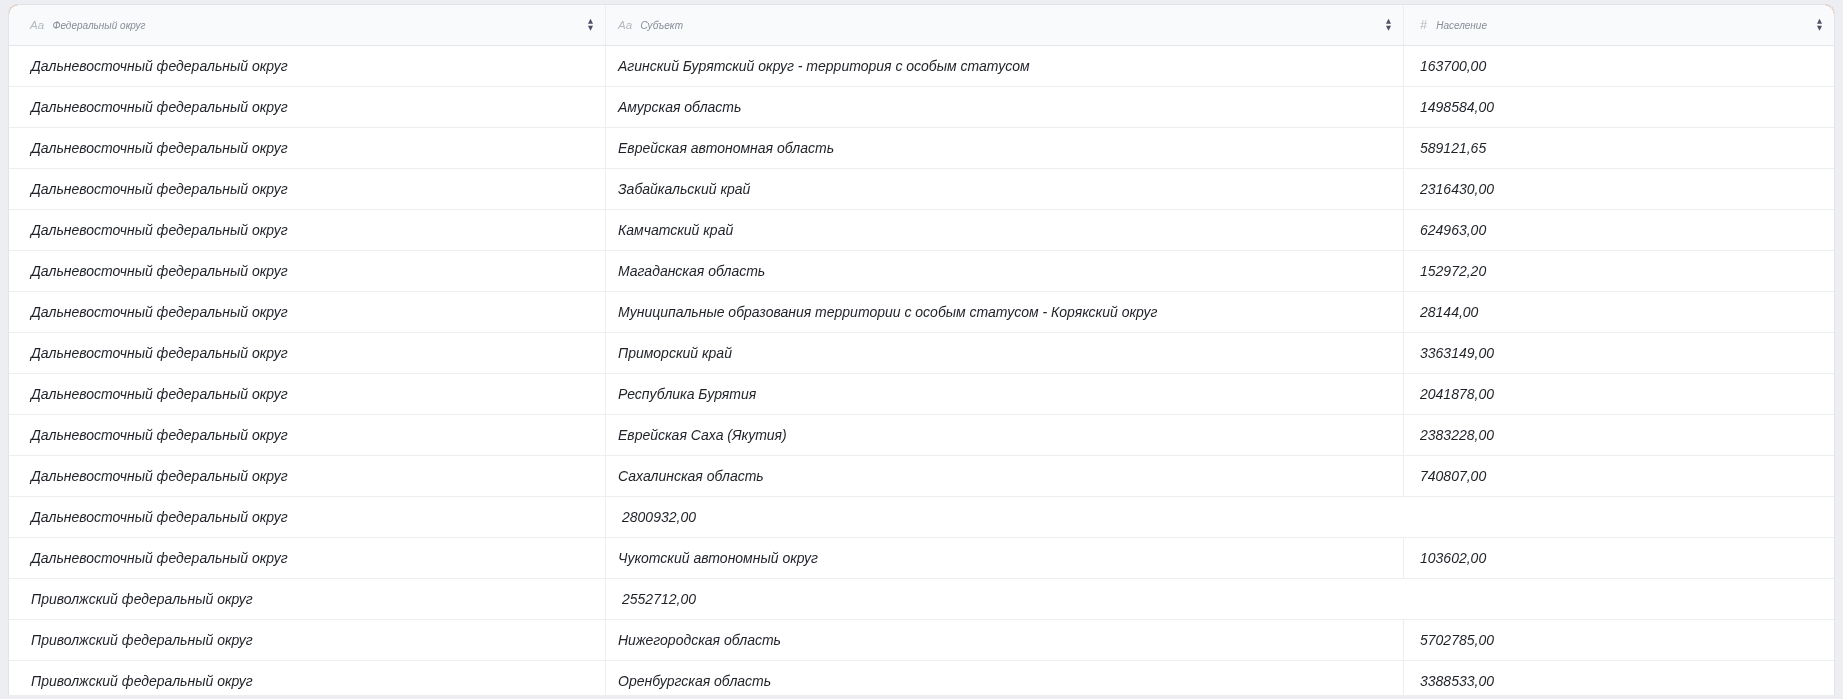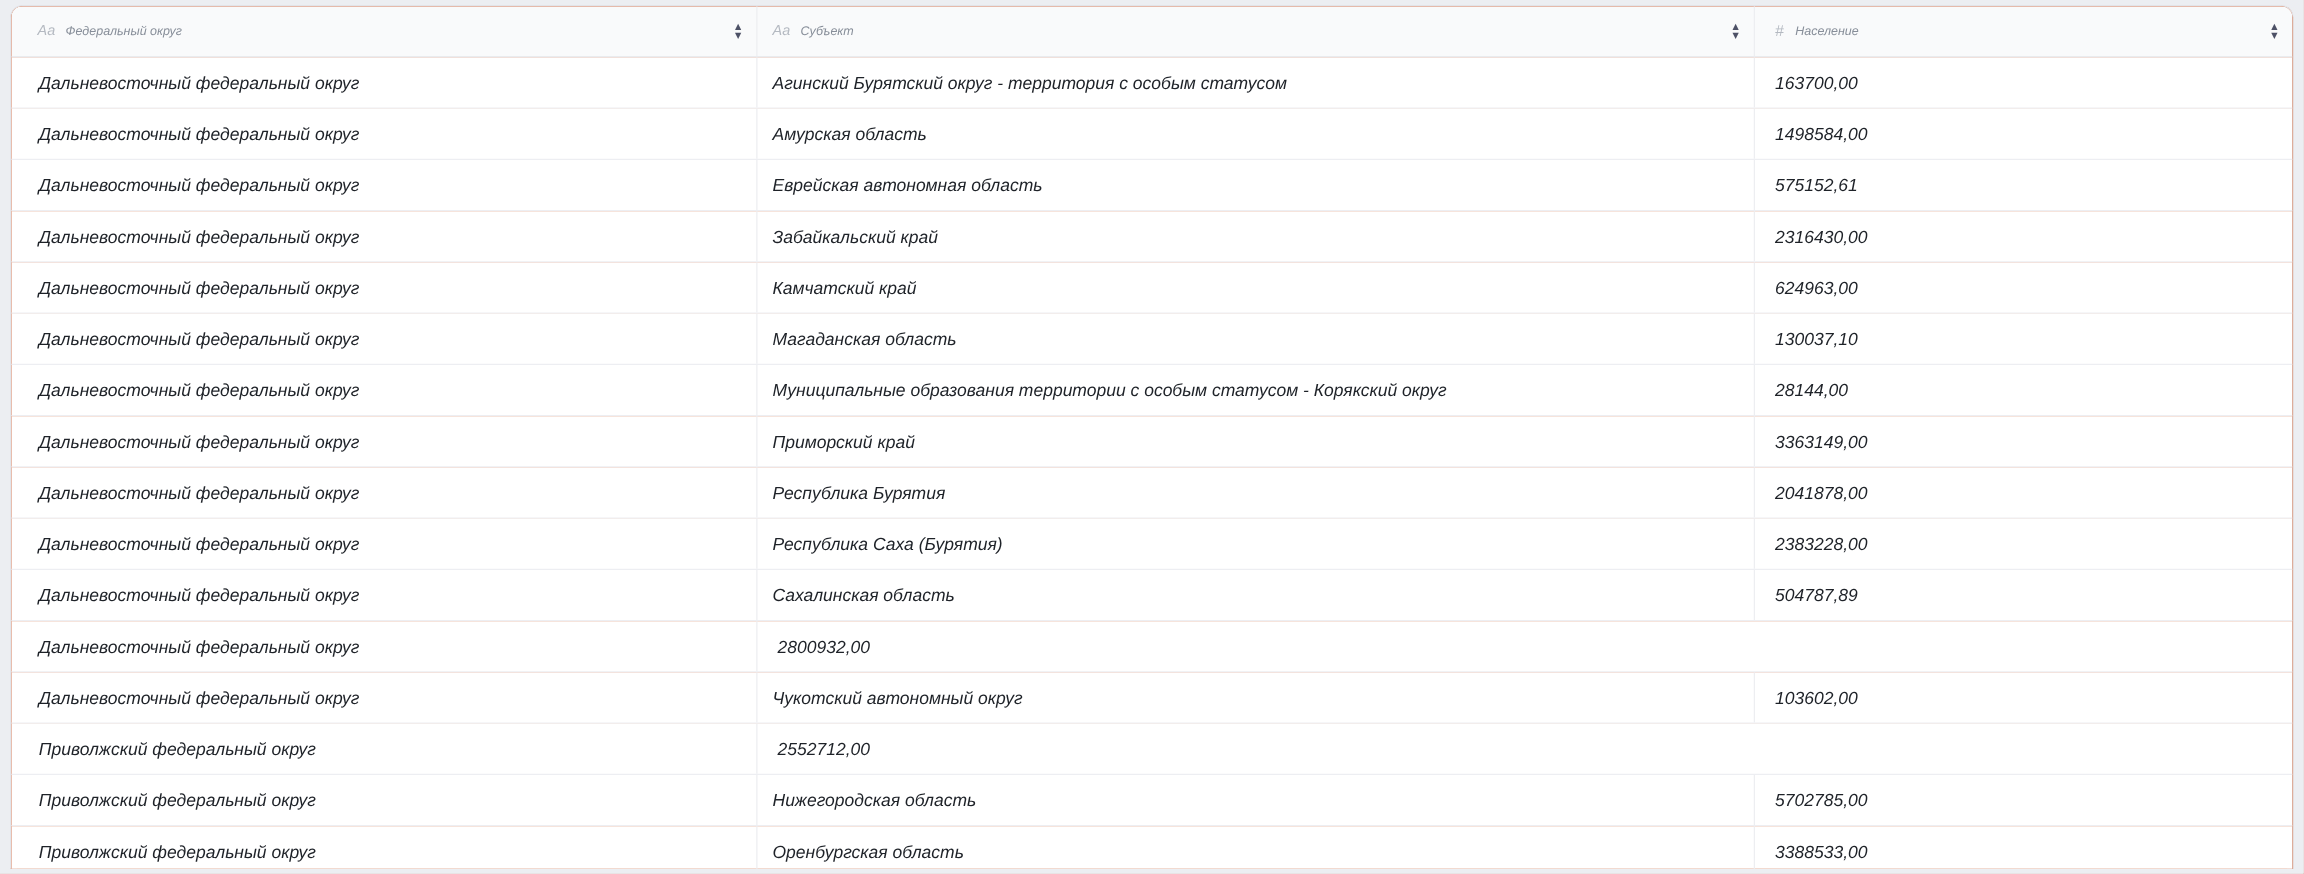--- a/index.html
+++ b/index.html
@@ -143,21 +143,21 @@
     </div>
   </div>
       <div class="tr">
     <div class="td col1">
       <span class="cell-text">Дальневосточный федеральный округ</span>
     </div>
     <div class="td col2">
       <span class="cell-text">Еврейская автономная область</span>
     </div>
     <div class="td col3">
-      <span class="cell-text">575152,61</span>
+      <span class="cell-text">589121,65</span>
     </div>
   </div>
       <div class="tr">
     <div class="td col1">
       <span class="cell-text">Дальневосточный федеральный округ</span>
     </div>
     <div class="td col2">
       <span class="cell-text">Забайкальский край</span>
     </div>
     <div class="td col3">
@@ -176,21 +176,21 @@
     </div>
   </div>
       <div class="tr">
     <div class="td col1">
       <span class="cell-text">Дальневосточный федеральный округ</span>
     </div>
     <div class="td col2">
       <span class="cell-text">Магаданская область</span>
     </div>
     <div class="td col3">
-      <span class="cell-text">130037,10</span>
+      <span class="cell-text">152972,20</span>
     </div>
   </div>
       <div class="tr">
     <div class="td col1">
       <span class="cell-text">Дальневосточный федеральный округ</span>
     </div>
     <div class="td col2">
       <span class="cell-text">Муниципальные образования территории с особым статусом - Корякский округ</span>
     </div>
     <div class="td col3">
@@ -217,35 +217,35 @@
     </div>
     <div class="td col3">
       <span class="cell-text">2041878,00</span>
     </div>
   </div>
       <div class="tr">
     <div class="td col1">
       <span class="cell-text">Дальневосточный федеральный округ</span>
     </div>
     <div class="td col2">
-      <span class="cell-text">Республика Саха (Бурятия)</span>
+      <span class="cell-text">Еврейская Саха (Якутия)</span>
     </div>
     <div class="td col3">
       <span class="cell-text">2383228,00</span>
     </div>
   </div>
       <div class="tr">
     <div class="td col1">
       <span class="cell-text">Дальневосточный федеральный округ</span>
     </div>
     <div class="td col2">
       <span class="cell-text">Сахалинская область</span>
     </div>
     <div class="td col3">
-      <span class="cell-text">504787,89</span>
+      <span class="cell-text">740807,00</span>
     </div>
   </div>
       <div class="tr">
     <div class="td col1">
       <span class="cell-text">Дальневосточный федеральный округ</span>
     </div>
     <div class="td col3">
       <span class="cell-text">2800932,00</span>
     </div>
   </div>

